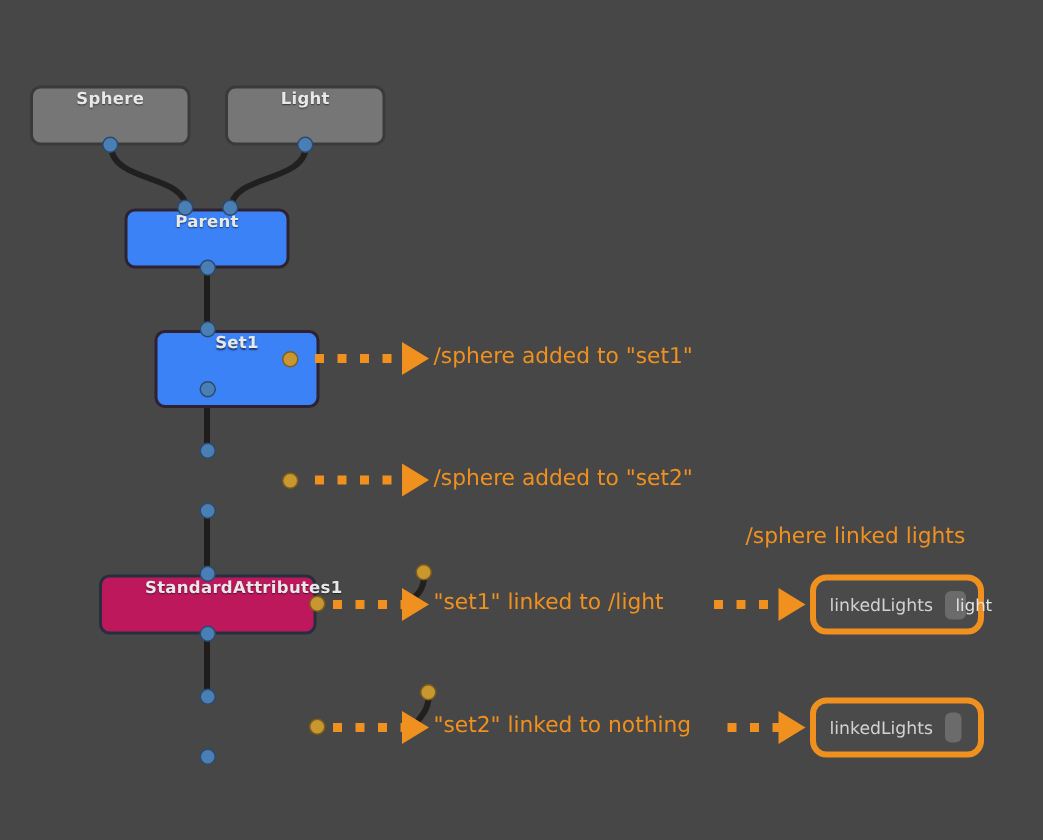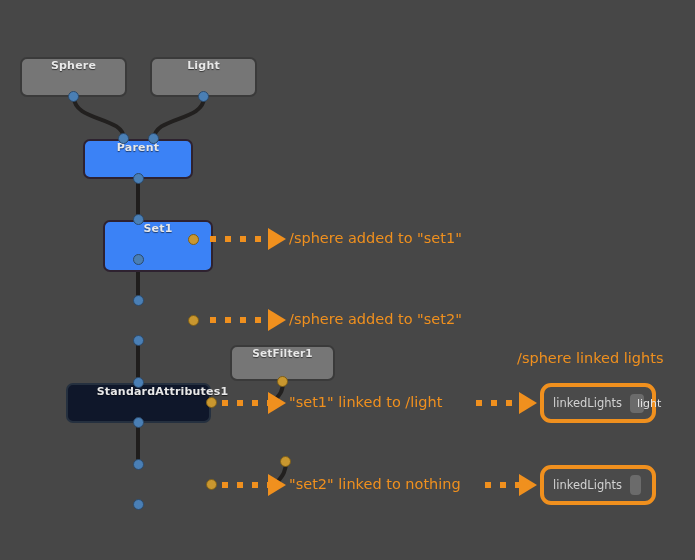--- a/index.html
+++ b/index.html
@@ -20,21 +20,21 @@
     display:flex;justify-content:center;
     color:#e8e8e8;
     font-weight:bold;
     font-size:11px;
     letter-spacing:.2px;
     text-shadow:0 1px 1px rgba(0,0,0,.55);
     border:2px solid #2b2b2b;
   }
   .node.gray{background:#767676;border-color:#3a3a3a;}
   .node.purple{background:#3b82f6;border-color:#2e2230;}
-  .node.blue{background:#0f172a;border-color:#25303f;padding-left:48px;}
+  .node.blue{background:#be185d;border-color:#25303f;padding-left:48px;}
   .node.small{font-size:10.5px;}
 
   .dot{
     position:absolute;
     width:11px;height:11px;border-radius:50%;
     box-sizing:border-box;
   }
   .dot.blue{background:#4a7fb5;border:1px solid #2c4a6b;}
   .dot.gold{background:#c9972f;border:1px solid #7d5e18;}
 
@@ -118,23 +118,20 @@
     </div>
   <div class="node gray" style="left:150px;top:57px;width:107px;height:40px;">
       <span>Light</span>
     </div>
   <div class="node purple" style="left:83px;top:139px;width:110px;height:40px;">
       <span>Parent</span>
     </div>
   <div class="node purple" style="left:83px;top:220px;width:110px;height:52px;margin-left:20px;">
       <span>Set1</span>
     </div>
-  <div class="node gray small" style="left:230px;top:345px;width:105px;height:36px;">
-      <span>SetFilter1</span>
-    </div>
   <div class="node blue" style="left:66px;top:383px;width:145px;height:40px;">
       <span>StandardAttributes1</span>
     </div>
 
   <div class="dot blue" style="left:68px;top:91px;"></div>
   <div class="dot blue" style="left:198px;top:91px;"></div>
   <div class="dot blue" style="left:118px;top:133px;"></div>
   <div class="dot blue" style="left:148px;top:133px;"></div>
   <div class="dot blue" style="left:133px;top:173px;"></div>
 
@@ -169,21 +166,21 @@
   <div class="dots-run" style="left:210px;top:317px;">
     <i></i>
       <i></i>
       <i></i>
       <i></i>
       <i></i>
   </div>
   <div class="arrow" style="left:268px;top:309px;"></div>
   <div class="ann" style="left:289px;top:311px;">/sphere added to "set2"</div>
 
-  <div class="ann" style="left:517px;top:350px;">/sphere linked lights</div>
+  <div class="ann" style="left:497px;top:350px;">/sphere linked lights</div>
 
   <div class="dots-run" style="left:222px;top:400px;">
     <i></i>
       <i></i>
       <i></i>
       <i></i>
   </div>
   <div class="arrow" style="left:268px;top:392px;"></div>
   <div class="ann" style="left:289px;top:394px;">"set1" linked to /light</div>
 

